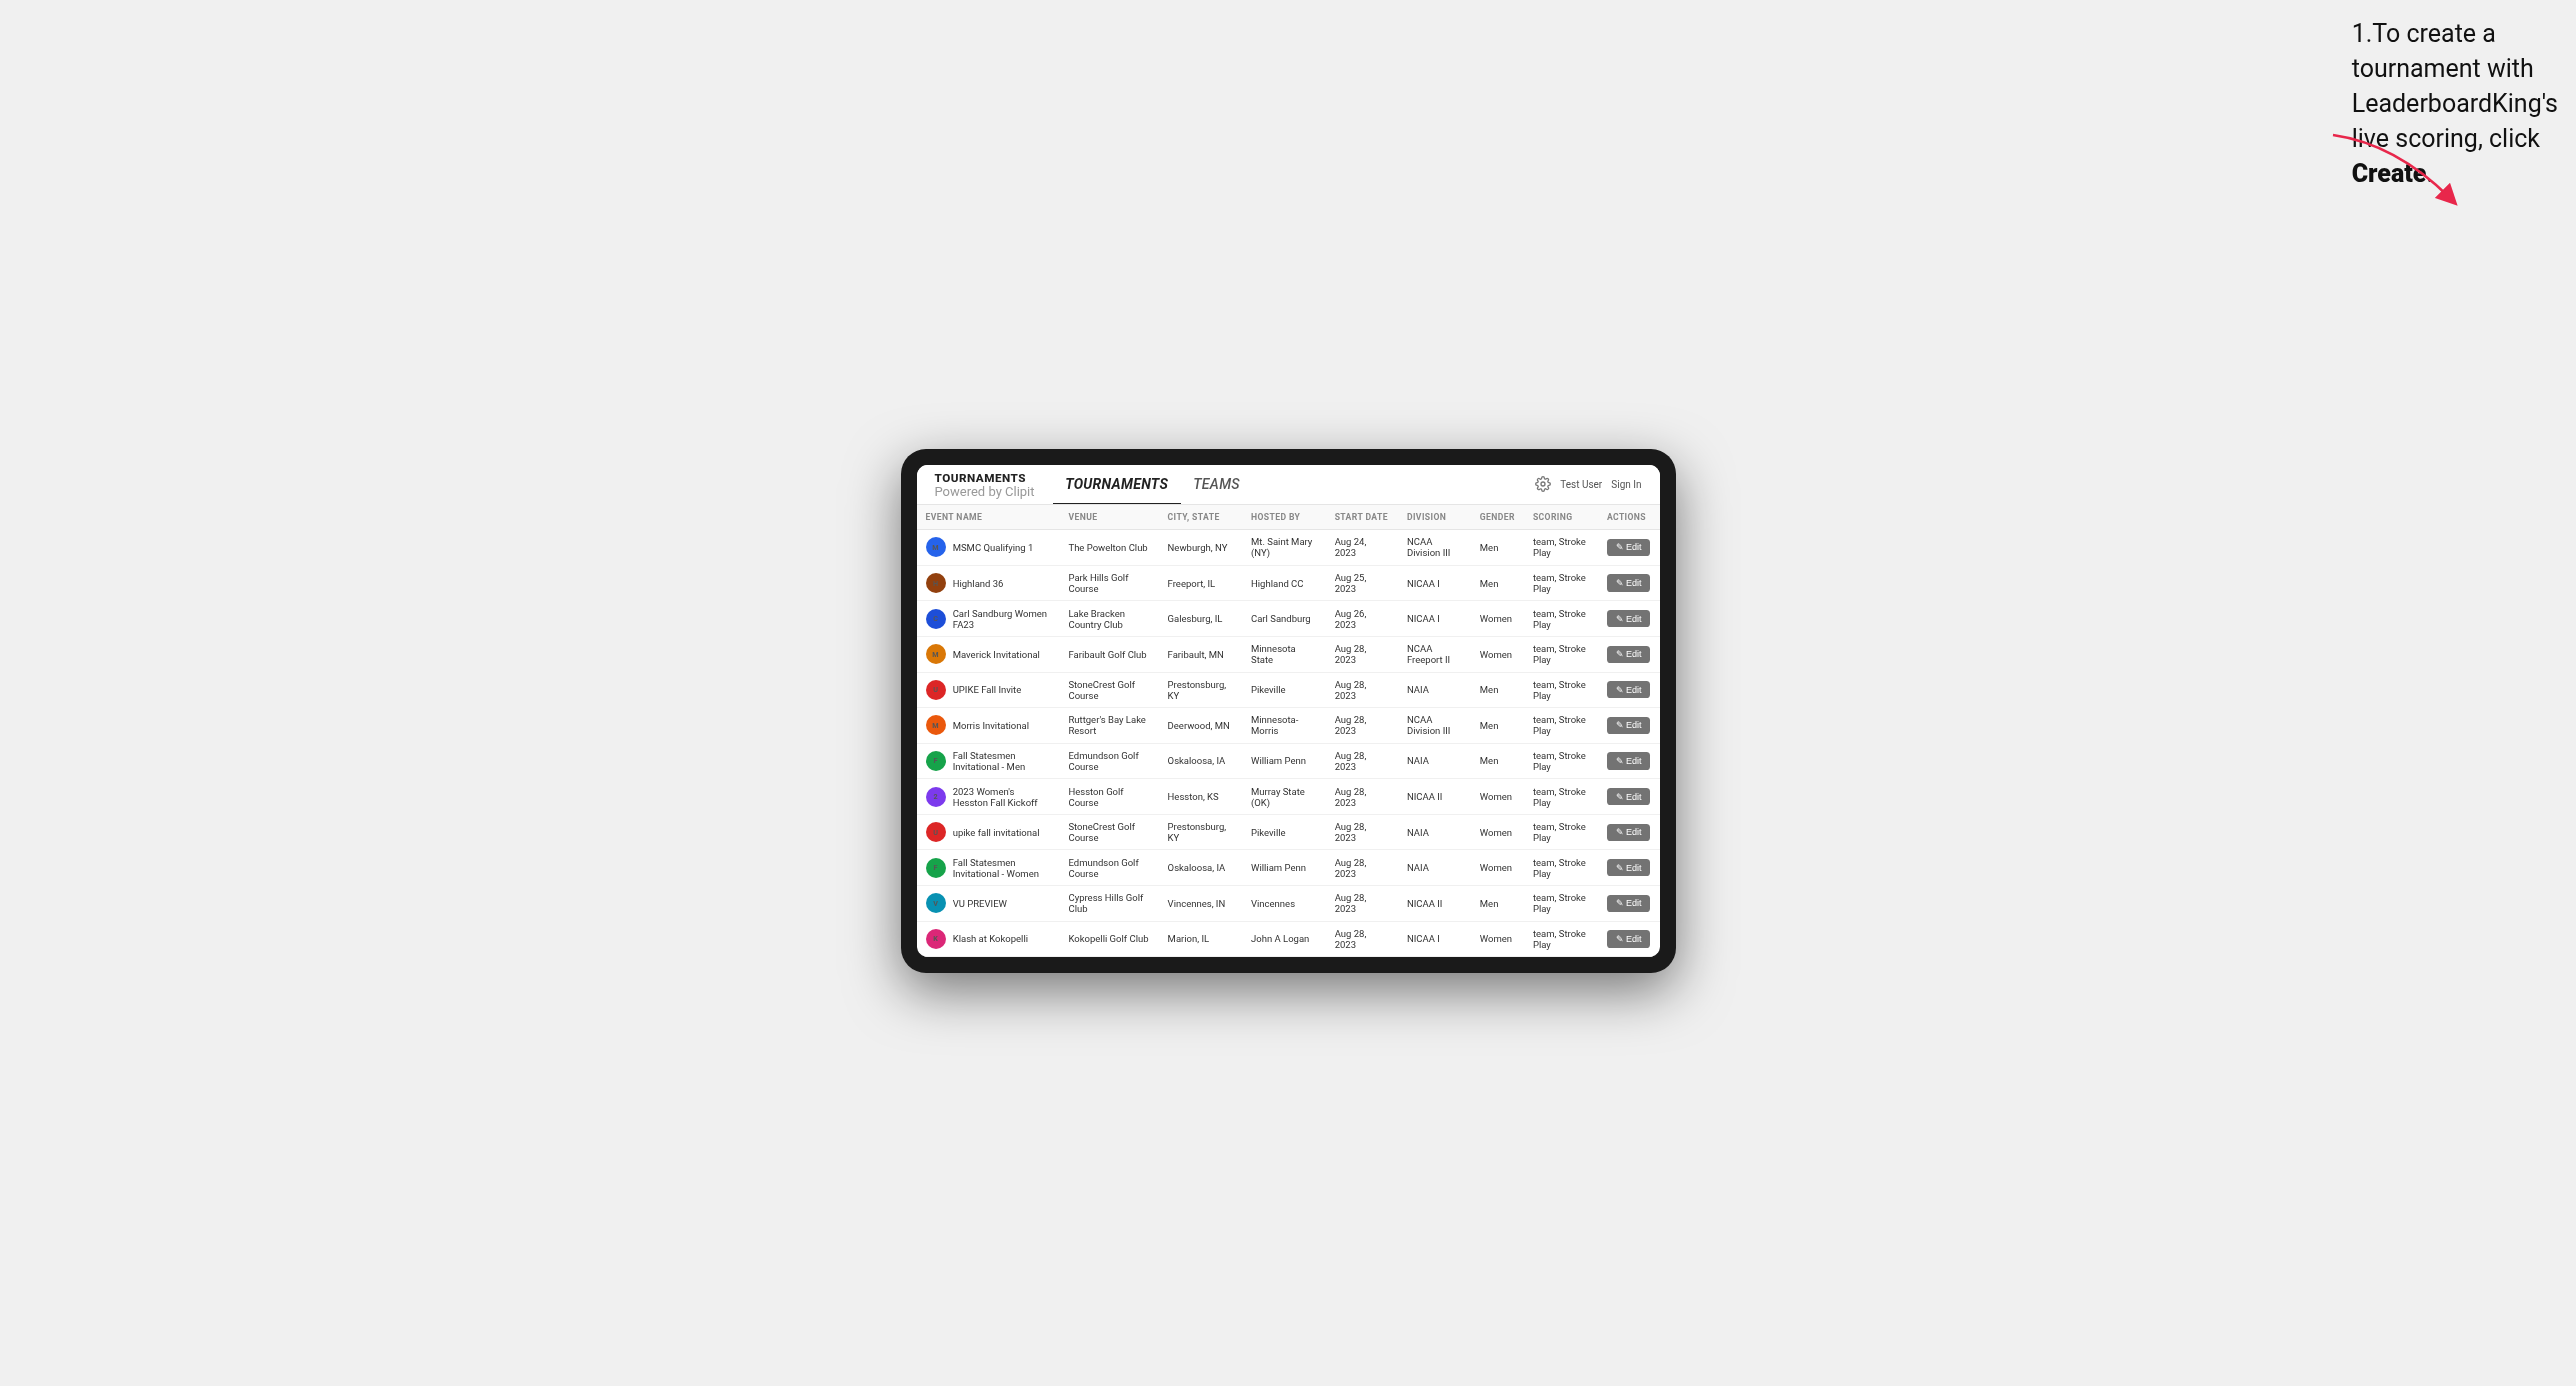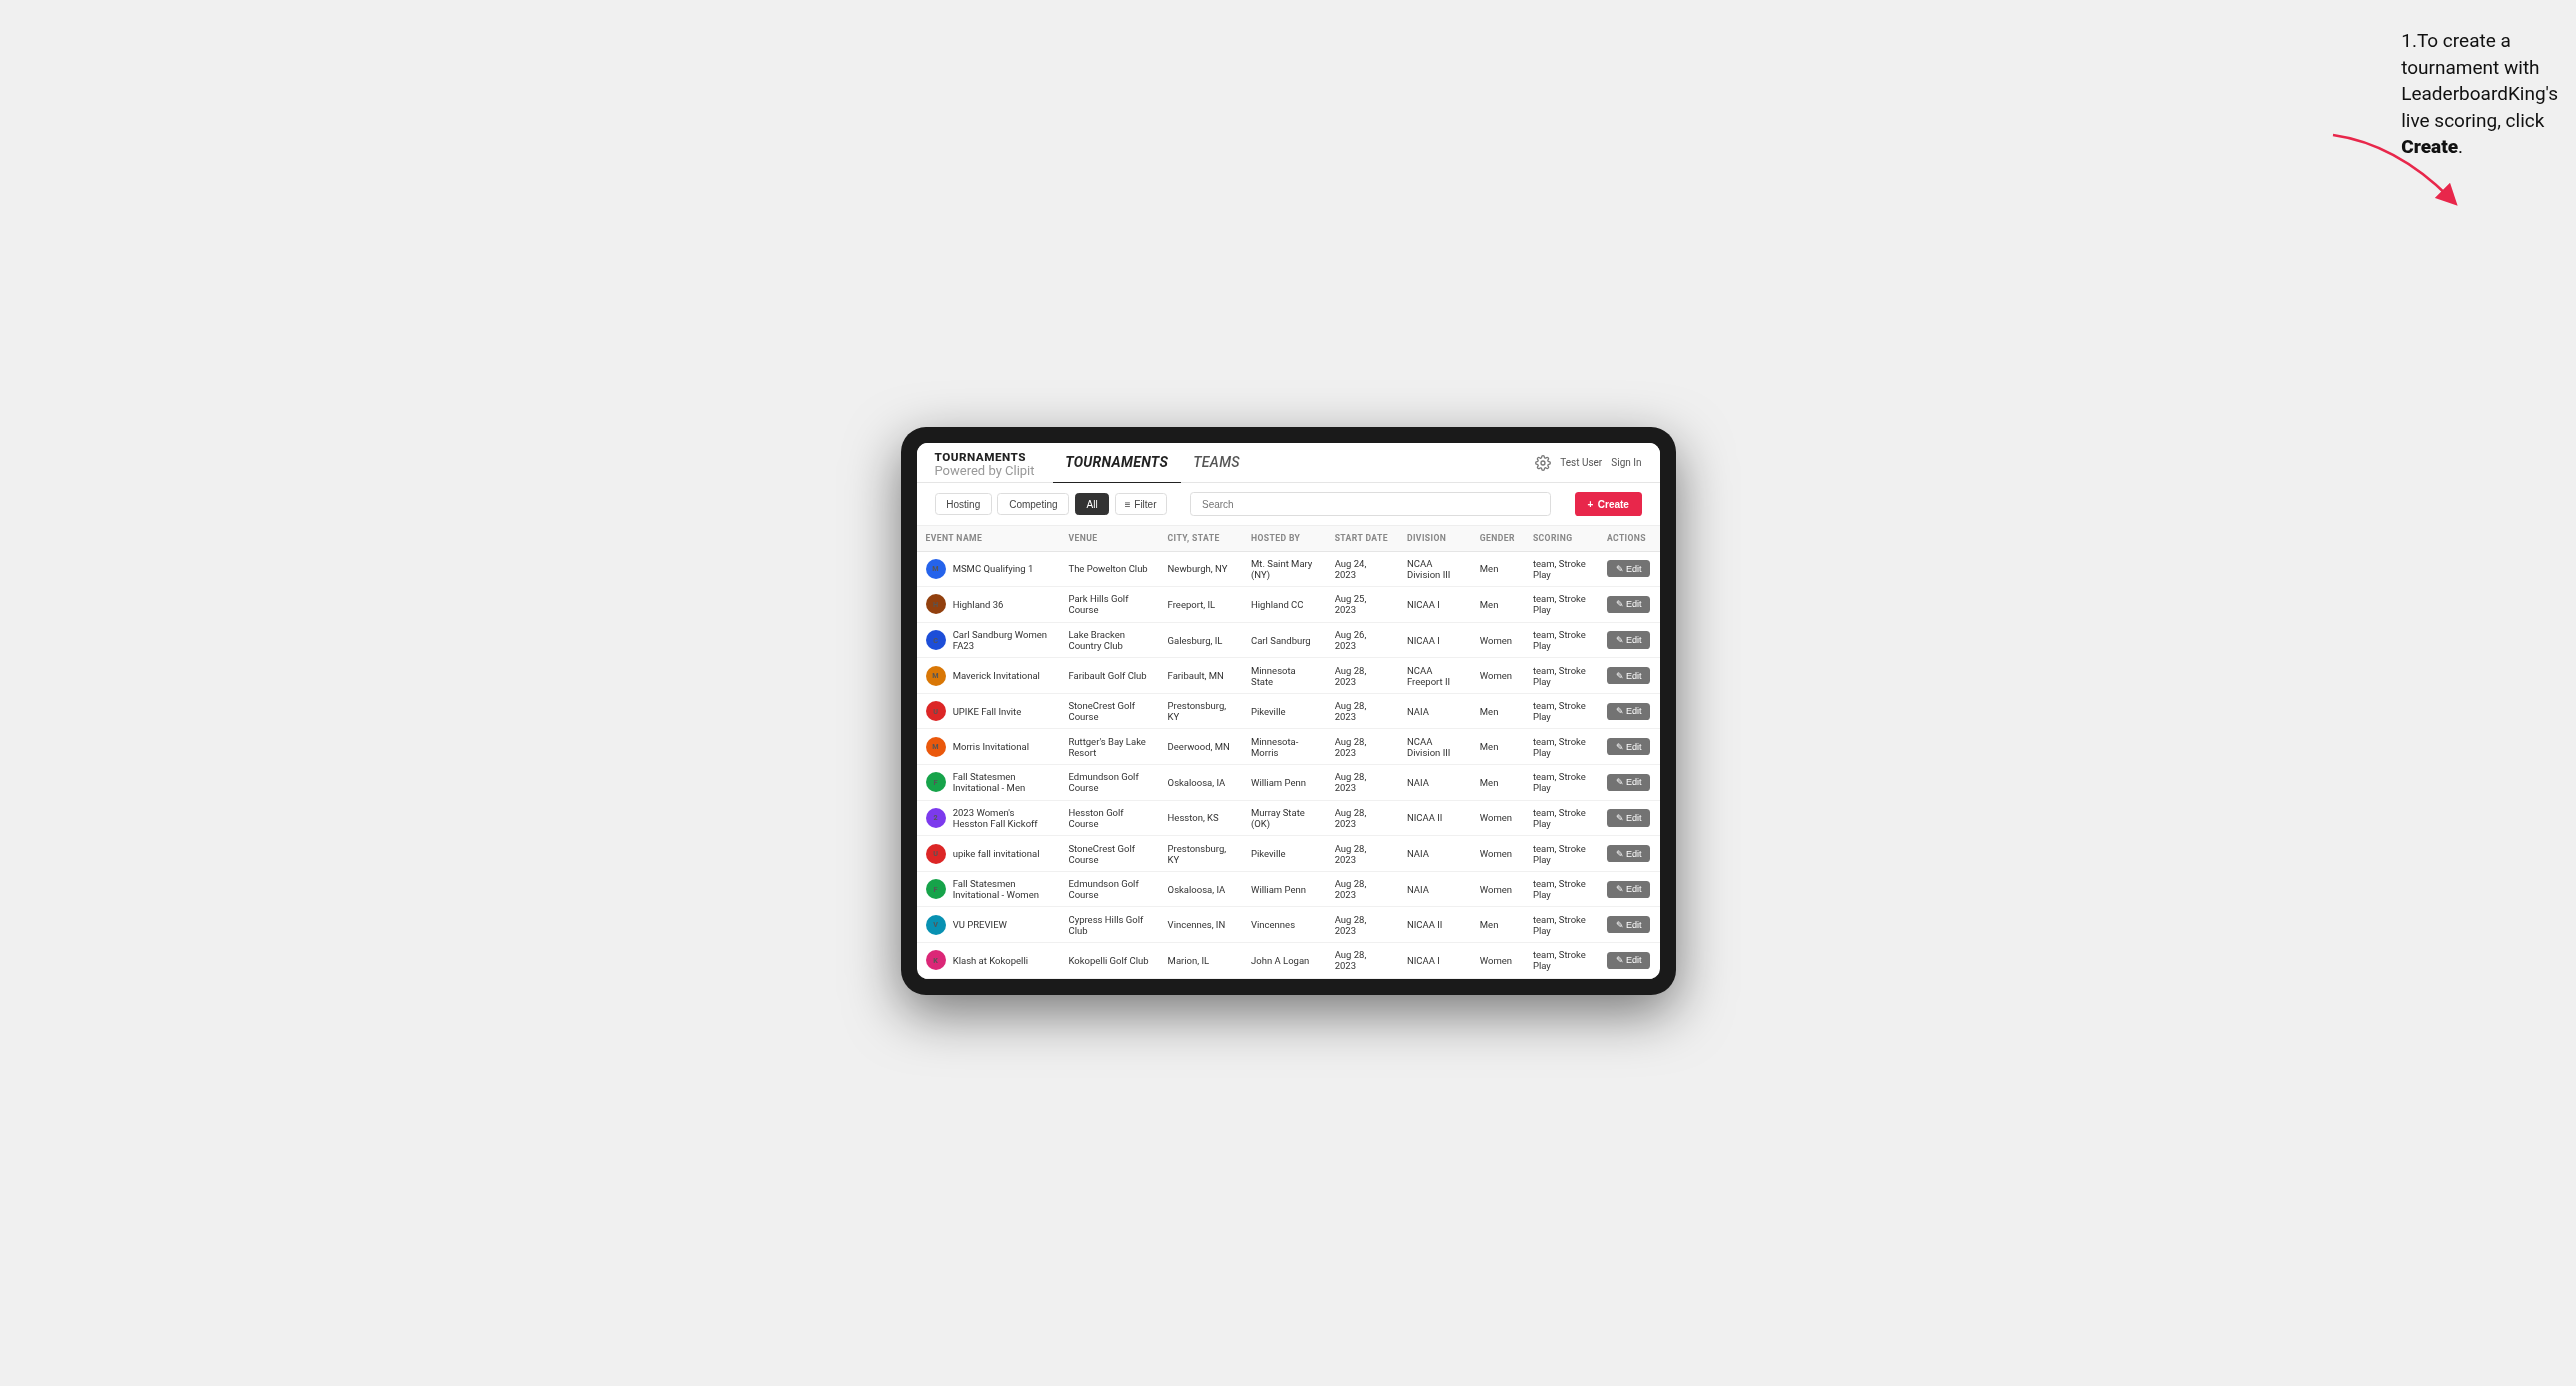--- a/index.html
+++ b/index.html
@@ -9,23 +9,23 @@
       display: flex;
       align-items: center;
       justify-content: center;
       min-height: 100vh;
       padding: 18px;
       position: relative;
     }
 
     .annotation {
       position: absolute;
-      top: 28px;
+      top: 16px;
       right: 18px;
-      font-size: 19px;
+      font-size: 25px;
       line-height: 1.4;
       color: #111;
       max-width: 306px;
       text-align: left;
     }
     .annotation strong { font-weight: 900; }
 
     .tablet-outer {
       background: #1a1a1a;
       border-radius: 25px;
@@ -329,38 +329,20 @@
       <div class="header-right">
         <svg class="gear-icon" viewBox="0 0 24 24" fill="none" stroke="currentColor" stroke-width="2">
           <circle cx="12" cy="12" r="3"></circle>
           <path d="M19.4 15a1.65 1.65 0 0 0 .33 1.82l.06.06a2 2 0 0 1-2.83 2.83l-.06-.06a1.65 1.65 0 0 0-1.82-.33 1.65 1.65 0 0 0-1 1.51V21a2 2 0 0 1-4 0v-.09A1.65 1.65 0 0 0 9 19.4a1.65 1.65 0 0 0-1.82.33l-.06.06a2 2 0 0 1-2.83-2.83l.06-.06A1.65 1.65 0 0 0 4.68 15a1.65 1.65 0 0 0-1.51-1H3a2 2 0 0 1 0-4h.09A1.65 1.65 0 0 0 4.6 9a1.65 1.65 0 0 0-.33-1.82l-.06-.06a2 2 0 0 1 2.83-2.83l.06.06A1.65 1.65 0 0 0 9 4.68a1.65 1.65 0 0 0 1-1.51V3a2 2 0 0 1 4 0v.09a1.65 1.65 0 0 0 1 1.51 1.65 1.65 0 0 0 1.82-.33l.06-.06a2 2 0 0 1 2.83 2.83l-.06.06A1.65 1.65 0 0 0 19.4 9a1.65 1.65 0 0 0 1.51 1H21a2 2 0 0 1 0 4h-.09a1.65 1.65 0 0 0-1.51 1z"></path>
         </svg>
         <span>Test User</span>
         <span>Sign In</span>
       </div>
     </div>
 
-    <div class="toolbar">
-      <div class="filter-group">
-        <button class="filter-btn">Hosting</button>
-        <button class="filter-btn">Competing</button>
-        <button class="filter-btn active">All</button>
-        <button class="filter-btn-icon">
-          <span>≡</span>
-          <span>Filter</span>
-        </button>
-      </div>
-      <div class="search-box">
-        <input class="search-input" type="text" placeholder="Search" style="">
-      </div>
-      <button class="create-btn">
-        <span>+</span>
-        <span>Create</span>
-      </button>
-    </div>
 
     <div style="overflow-x:auto;">
       <table class="data-table">
         <thead>
           <tr>
             <th>EVENT NAME</th>
             <th>VENUE</th>
             <th>CITY, STATE</th>
             <th>HOSTED BY</th>
             <th>START DATE</th>

